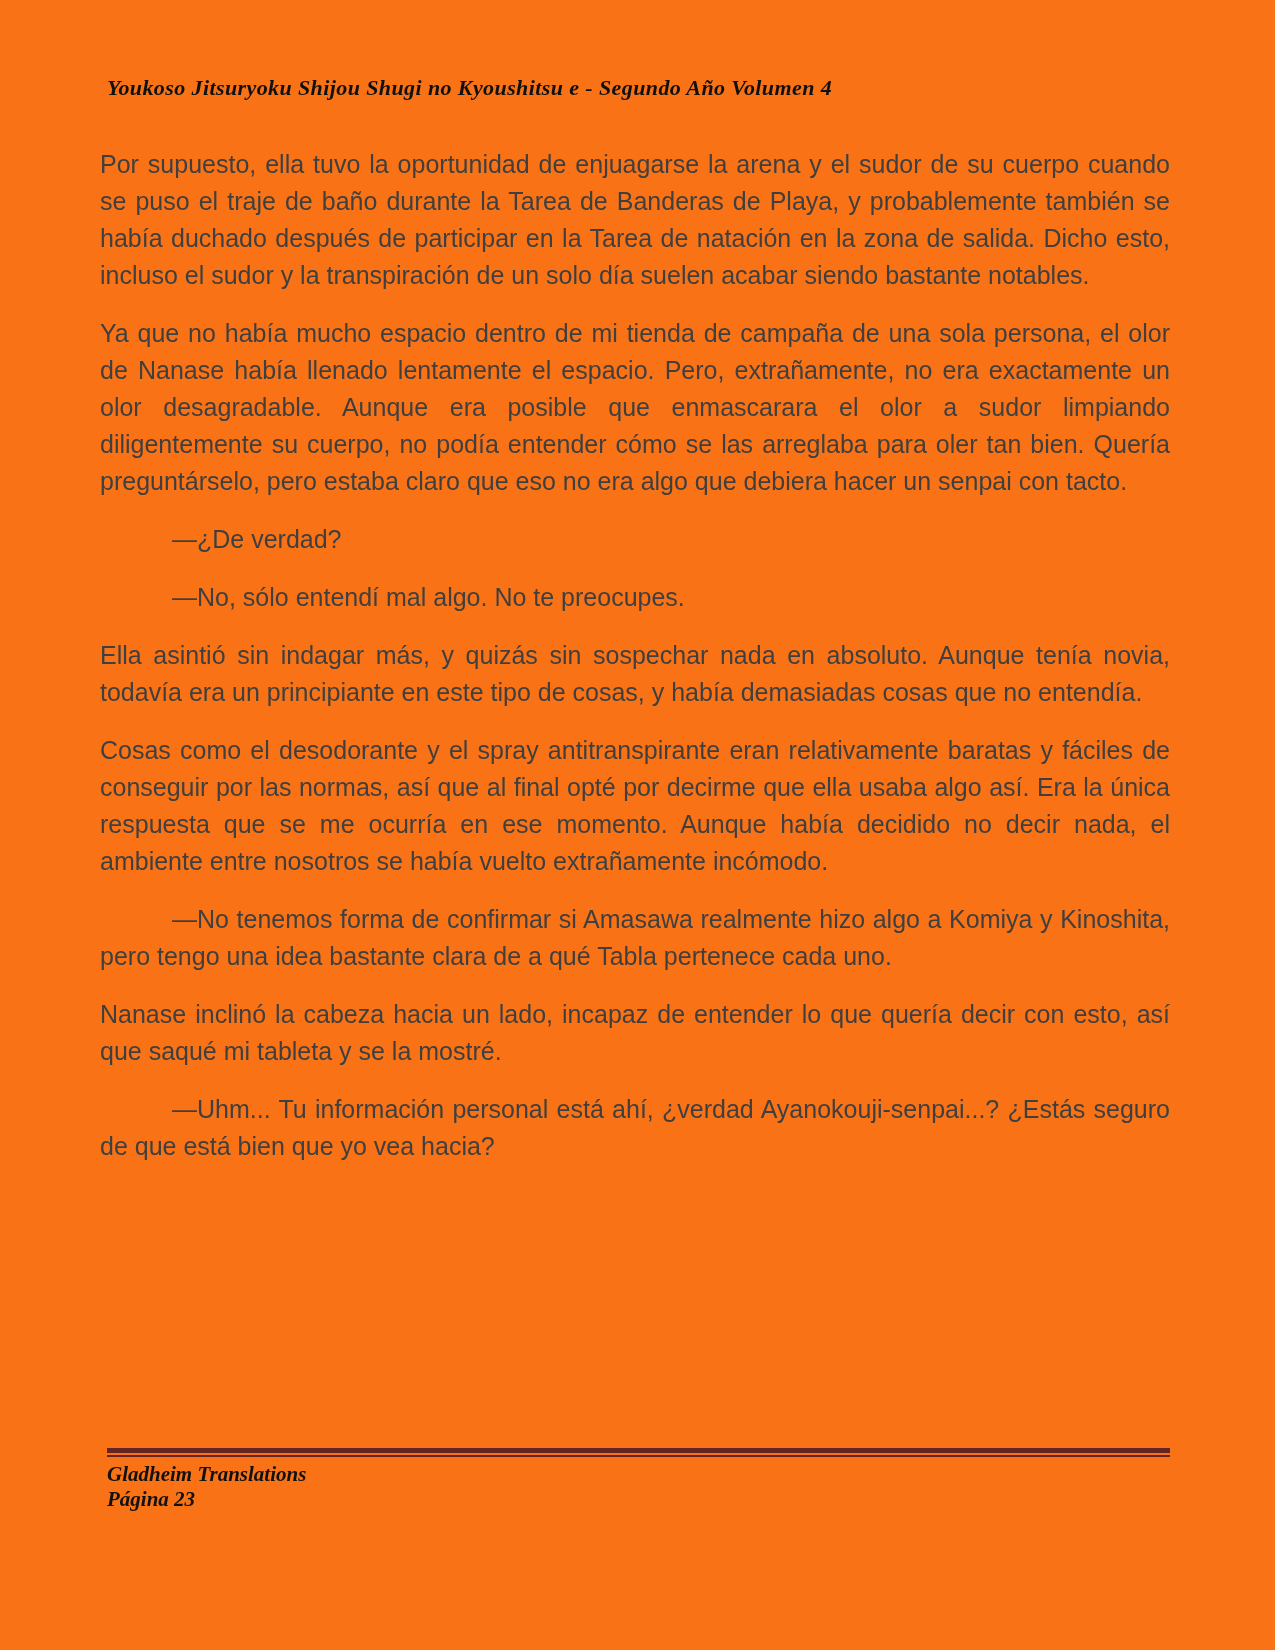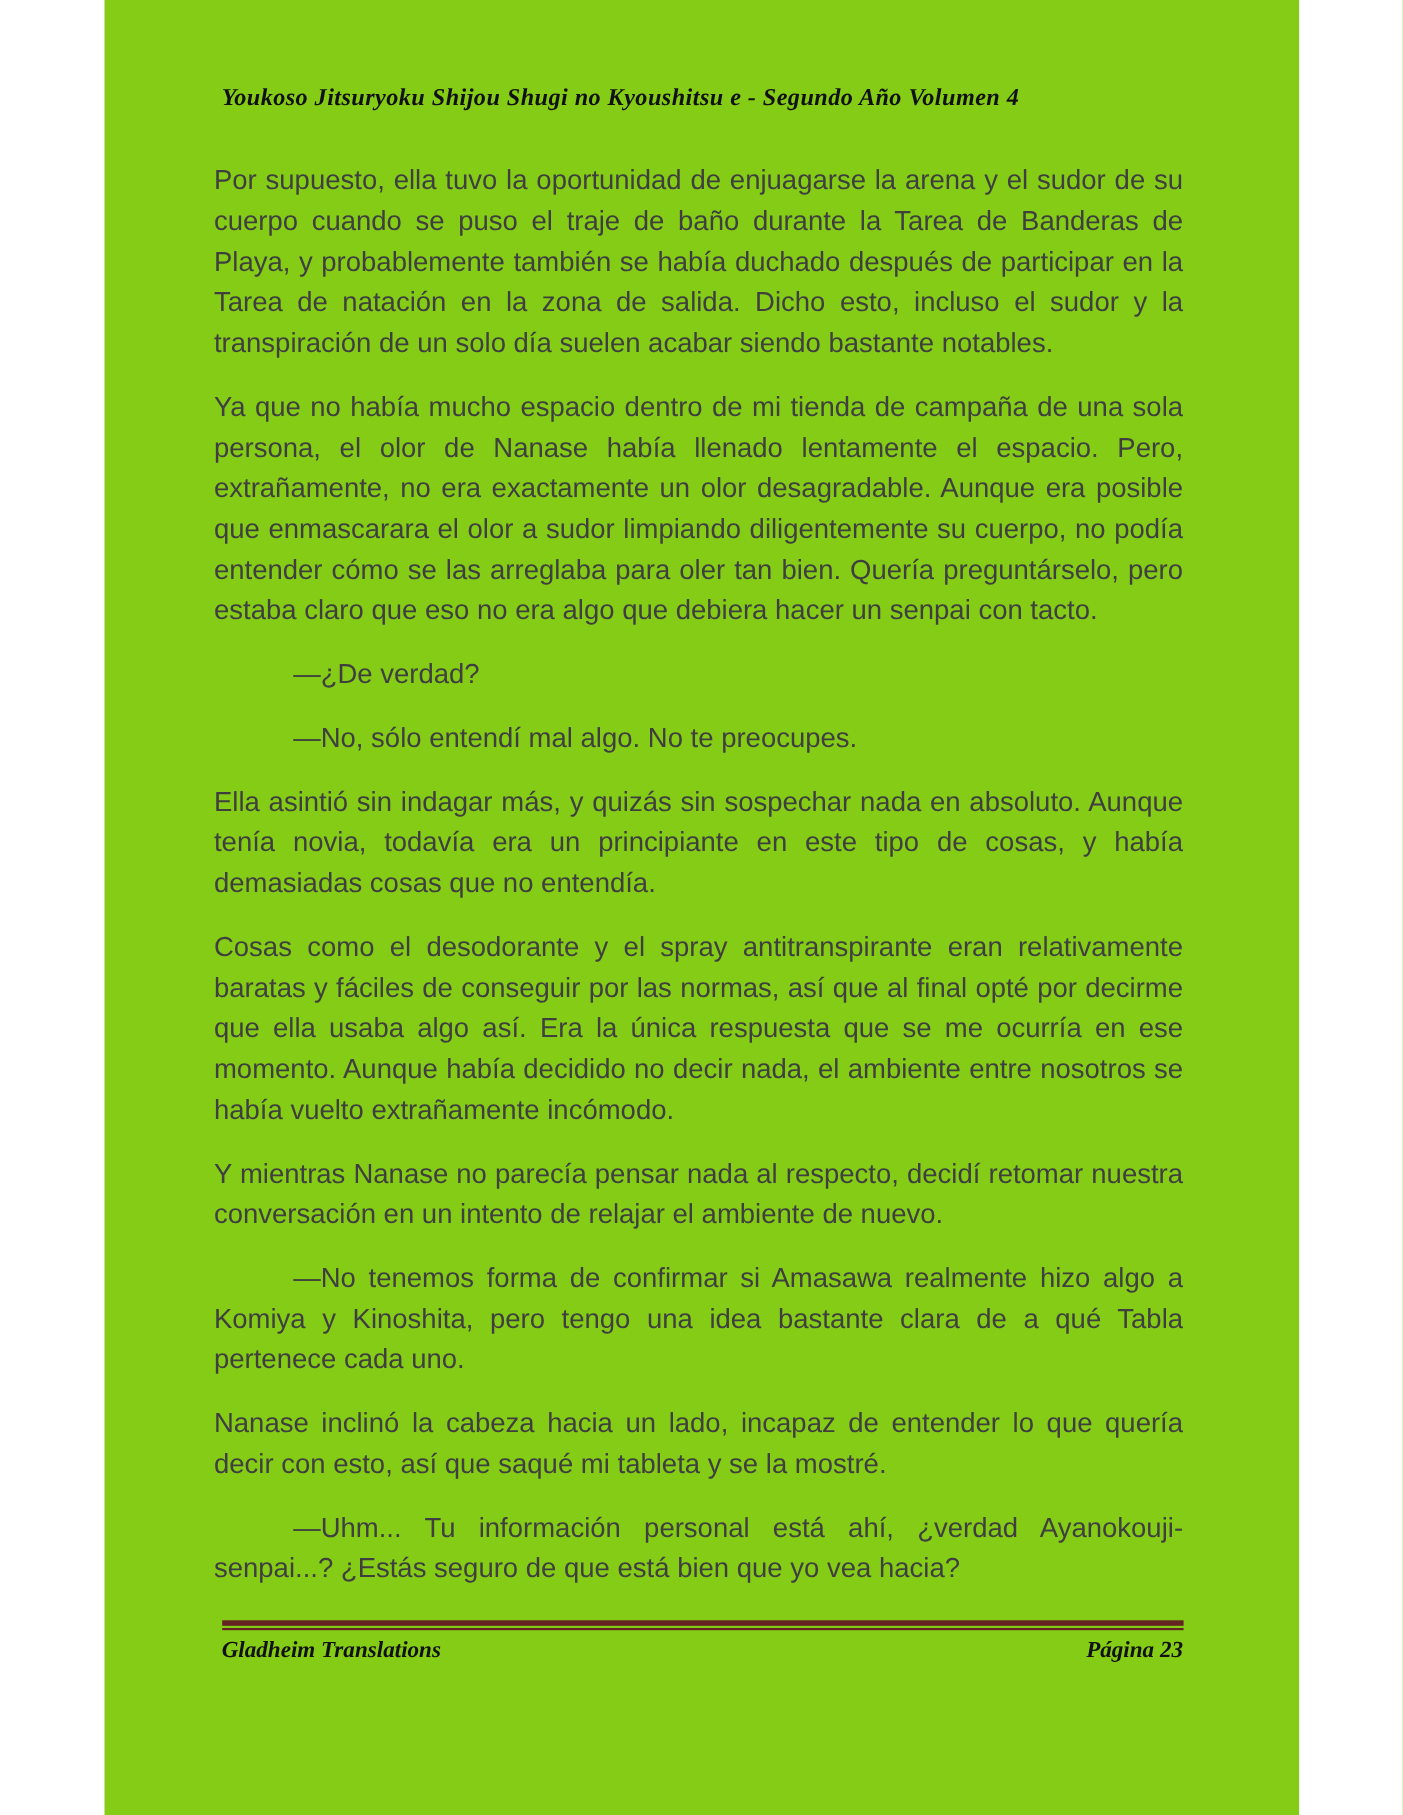--- a/index.html
+++ b/index.html
@@ -1,22 +1,22 @@
 <!DOCTYPE html>
 <html style="--rule: #632423; --body-text: #3f3f3f; --header-text: #111111;"><head>
 <meta charset="utf-8">
 <style>
   * { margin: 0; padding: 0; box-sizing: border-box; }
   html, body { background: #ffffff; }
   .page {
     position: relative;
-    width: 1086px;
+    width: 1275px;
     height: 1650px;
     margin: 0 auto;
-    background: #84cc16;
+    background: #f97316;
     font-family: "Liberation Sans", sans-serif;
     overflow: hidden;
   }
   .header { padding: 74px 105px 0 107px; }
   .header-title {
     font-family: "Liberation Serif", serif;
     font-weight: bold;
     font-style: italic;
     font-size: 22px;
     line-height: 28px;
@@ -46,39 +46,39 @@
   .footer-row {
     display: flex;
     justify-content: space-between;
     align-items: baseline;
     margin-top: 5px;
     font-family: "Liberation Serif", serif;
     font-weight: bold;
     font-style: italic;
     font-size: 21px;
     color: var(--header-text, #111111);
+    flex-direction: column;
   }
 </style>
 </head>
 <body>
 
 <div class="page">
 
   <div class="header">
     <div class="header-title">Youkoso Jitsuryoku Shijou Shugi no Kyoushitsu e - Segundo Año Volumen 4</div>
   </div>
 
   <div class="body">
     <p class="para">Por supuesto, ella tuvo la oportunidad de enjuagarse la arena y el sudor de su cuerpo cuando se puso el traje de baño durante la Tarea de Banderas de Playa, y probablemente también se había duchado después de participar en la Tarea de natación en la zona de salida. Dicho esto, incluso el sudor y la transpiración de un solo día suelen acabar siendo bastante notables.</p>
       <p class="para">Ya que no había mucho espacio dentro de mi tienda de campaña de una sola persona, el olor de Nanase había llenado lentamente el espacio. Pero, extrañamente, no era exactamente un olor desagradable. Aunque era posible que enmascarara el olor a sudor limpiando diligentemente su cuerpo, no podía entender cómo se las arreglaba para oler tan bien. Quería preguntárselo, pero estaba claro que eso no era algo que debiera hacer un senpai con tacto.</p>
       <p class="para dialogue">—¿De verdad?</p>
       <p class="para dialogue">—No, sólo entendí mal algo. No te preocupes.</p>
       <p class="para">Ella asintió sin indagar más, y quizás sin sospechar nada en absoluto. Aunque tenía novia, todavía era un principiante en este tipo de cosas, y había demasiadas cosas que no entendía.</p>
       <p class="para">Cosas como el desodorante y el spray antitranspirante eran relativamente baratas y fáciles de conseguir por las normas, así que al final opté por decirme que ella usaba algo así. Era la única respuesta que se me ocurría en ese momento. Aunque había decidido no decir nada, el ambiente entre nosotros se había vuelto extrañamente incómodo.</p>
-      <p class="para">Y mientras Nanase no parecía pensar nada al respecto, decidí retomar nuestra conversación en un intento de relajar el ambiente de nuevo.</p>
       <p class="para dialogue">—No tenemos forma de confirmar si Amasawa realmente hizo algo a Komiya y Kinoshita, pero tengo una idea bastante clara de a qué Tabla pertenece cada uno.</p>
       <p class="para">Nanase inclinó la cabeza hacia un lado, incapaz de entender lo que quería decir con esto, así que saqué mi tableta y se la mostré.</p>
       <p class="para dialogue">—Uhm... Tu información personal está ahí, ¿verdad Ayanokouji-senpai...? ¿Estás seguro de que está bien que yo vea hacia?</p>
   </div>
 
   <div class="footer">
     <div class="footer-rule"></div>
     <div class="footer-row">
       <span>Gladheim Translations</span>
       <span>Página 23</span>

